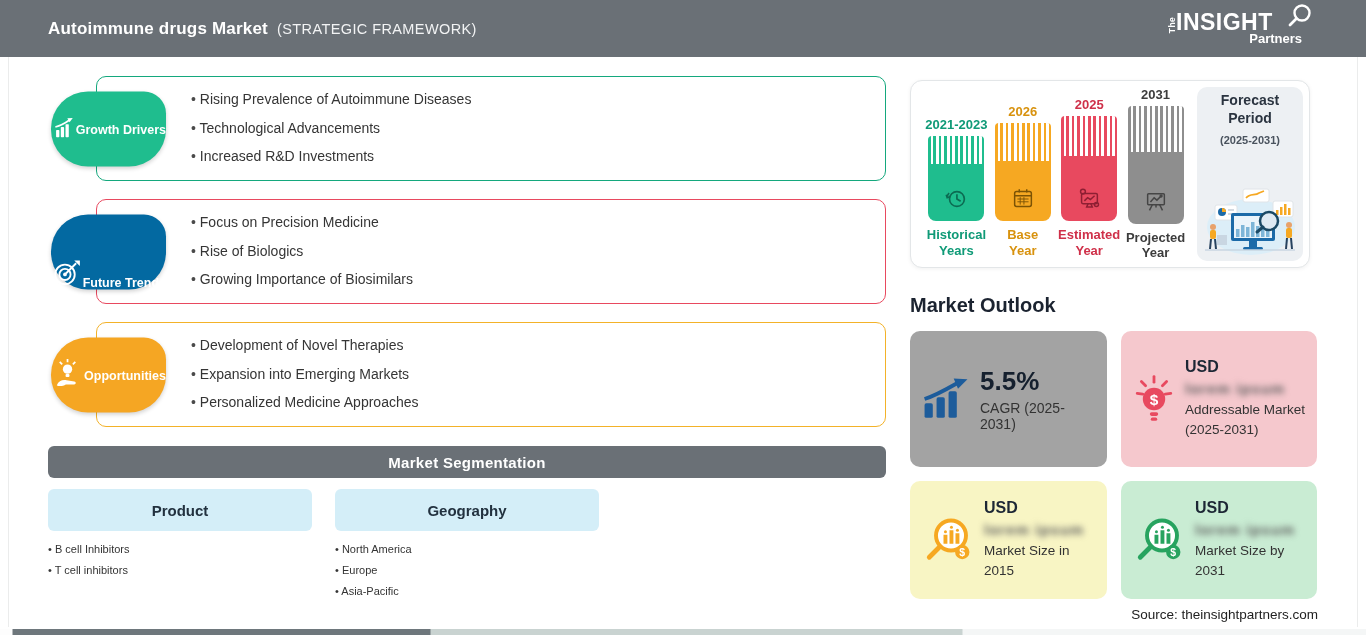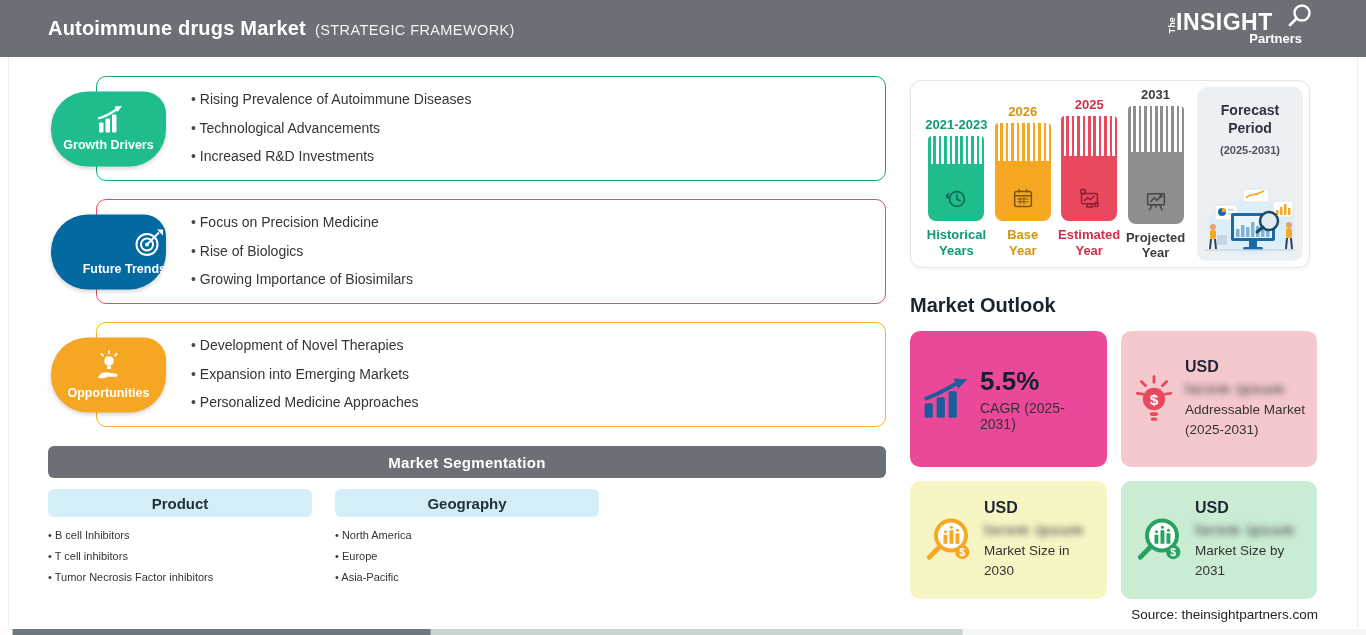--- a/index.html
+++ b/index.html
@@ -5,57 +5,57 @@
   * { margin:0; padding:0; box-sizing:border-box; }
   html,body { width:1366px; height:635px; overflow:hidden; background:#fff;
               font-family:"Liberation Sans","DejaVu Sans",sans-serif; }
   .page { position:relative; width:1366px; height:635px; background:#fff; }
   .edge-l,.edge-r { position:absolute; top:57px; bottom:8px; width:1px; background:#ebecec; }
   .edge-l { left:8px; } .edge-r { right:8px; }
 
   
   .header { position:absolute; top:0; left:0; right:0; height:57px; background:#6a7076;
             display:flex; align-items:center; justify-content:space-between; padding:0 58px 0 48px; }
-  .title { color:#fff; font-size:20px; font-weight:bold; letter-spacing:.2px; }
+  .title { color:#fff; font-size:17px; font-weight:bold; letter-spacing:.2px; }
   .subtitle { color:#f2f3f4; font-size:14.5px; margin-left:9px; letter-spacing:.4px; }
   .logo { position:relative; color:#fff; width:140px; height:44px; }
   .logo-the { position:absolute; left:-4px; top:13px; font-size:8.5px; font-weight:bold;
               transform:rotate(-90deg); letter-spacing:.5px; }
   .logo-insight { position:absolute; left:8px; top:2px; font-size:23px; font-weight:bold; letter-spacing:.5px; }
   .logo-lens { position:absolute; right:-5px; top:-4px; }
   .logo-partners { position:absolute; right:6px; top:24px; font-size:13px; font-weight:bold; }
 
   
   .left-col { position:absolute; left:48px; top:57px; width:838px; }
   .fw-box { position:relative; margin-left:48px; width:790px; height:105px; border-radius:10px;
             background:#fff; display:flex; flex-direction:column; justify-content:center;
             padding-left:94px; }
   .fw-box + .fw-box { margin-top:18px; }
   .fw-box:first-child { margin-top:19px; }
   .sec0 { border:1.5px solid #14a87d; }
   .sec1 { border:1.5px solid #e8495f; }
   .sec2 { border:1.5px solid #f3b229; }
   .badge { position:absolute; left:-46px; top:50%; transform:translateY(-50%);
            width:115px; height:75px; border-radius:37px 22px 37px 37px;
-           display:flex; flex-direction:column; align-items:center; justify-content:center;
+           display:flex; flex-direction:row; align-items:center; justify-content:center;
            box-shadow:0 2px 4px rgba(0,0,0,.18); }
   .sec0 .badge { background:#1fbd8e; }
   .sec1 .badge { background:#0369a1;align-items:flex-end; }
   .sec2 .badge { background:#f5a623; }
   .badge span { color:#fff; font-size:12.5px; font-weight:bold; margin-top:2px; white-space:nowrap; }
   .fw-list { list-style:none; display:flex; flex-direction:column; row-gap:13px; }
   .fw-list li { font-size:14px; color:#353535; line-height:1.1; }
   .fw-list li::before { content:"•  "; color:#4a4a4a; }
 
   
   .seg-bar { margin-top:19px; width:838px; height:32px; background:#6a7076; border-radius:6px;
              display:flex; align-items:center; justify-content:center; }
   .seg-bar span { color:#fff; font-size:15px; font-weight:bold; letter-spacing:.3px; }
   .seg-grid { margin-top:11px; display:grid; grid-template-columns:repeat(3,1fr); column-gap:23px; }
-  .seg-pill { height:28px; background:#d4eef8; border-radius:6px; display:flex; align-items:center;
+  .seg-pill { height:42px; background:#d4eef8; border-radius:6px; display:flex; align-items:center;
               justify-content:center; font-size:15px; font-weight:bold; color:#22313f; }
   .seg-list { list-style:none; margin-top:8px; }
   .seg-list li { font-size:11px; color:#343434; line-height:21px; }
   .seg-list li::before { content:"• "; }
 
   
   .right-col { position:absolute; left:910px; top:57px; width:408px; }
 
   .tl-card { margin-top:23px; width:400px; height:188px; background:#fff; border:1px solid #e3e6e8;
              border-radius:12px; box-shadow:0 1px 4px rgba(0,0,0,.06); display:flex; padding:6px; }
@@ -72,30 +72,30 @@
   .tlc0 .tl-bar { background:#1fbd8e; height:85px; }  .tlc0 .tl-bar::before { height:28px; }
   .tlc0 .tl-year,.tlc0 .tl-label { color:#0f9a77; }   .tlc0 .tl-icon { color:#0c6b52; }
   .tlc1 .tl-bar { background:#f6a822; height:98px; }  .tlc1 .tl-bar::before { height:38px; }
   .tlc1 .tl-year,.tlc1 .tl-label { color:#d8920e; }   .tlc1 .tl-icon { color:#7c5305; }
   .tlc2 .tl-bar { background:#e8495f; height:105px; } .tlc2 .tl-bar::before { height:40px; }
   .tlc2 .tl-year,.tlc2 .tl-label { color:#cf3049; }   .tlc2 .tl-icon { color:#8e1f33; }
   .tlc3 .tl-bar { background:#8e8e8e; height:130px; } .tlc3 .tl-bar::before { height:46px; }
   .tlc3 .tl-year,.tlc3 .tl-label { color:#3d3d3d; }   .tlc3 .tl-icon { color:#454545; }
 
   .tl-forecast { width:106px; margin-left:2px; background:#edf0f3; border-radius:10px;
-                 display:flex; flex-direction:column; align-items:center; padding-top:15px; }
+                 display:flex; flex-direction:column; align-items:center; padding-top:5px; }
   .tl-f-title { font-size:14px; font-weight:bold; color:#2b3440; text-align:center; line-height:1.25; width:70px; }
   .tl-f-range { font-size:11px; font-weight:bold; color:#4a535e; margin-top:7px; }
   .tl-illus { margin-top:auto; margin-bottom:4px; }
 
   .outlook-title { margin-top:26px; font-size:20px; font-weight:bold; color:#1b2330; }
   .cards { margin-top:14px; display:grid; grid-template-columns:197px 196px;
            grid-template-rows:136px 118px; gap:14px 14px; }
   .card { border-radius:10px; display:flex; align-items:center; padding:10px 10px 10px 12px; }
-  .card-blue  { background:#ec4899; }
+  .card-blue  { background:#a3a3a3; }
   .card-pink  { background:#f5c8cd; }
   .card-yellow{ background:#f8f5c4; }
   .card-green { background:#c9ecd3; }
   .card .icon-wrap { flex:0 0 auto; margin-right:10px; display:flex; align-items:center; }
   .card-value { font-size:26px; font-weight:bold; color:#15202e; }
   .card-sub { font-size:14px; color:#333; margin-top:3px; }
   .card-cur { font-size:16px; font-weight:bold; color:#1d2735; }
   .card-blur { font-size:15px; font-weight:bold; color:#5f5f5f; filter:blur(3px);
                letter-spacing:1px; margin:4px 0 3px; }
   .card-sub2 { font-size:13.5px; color:#333; line-height:1.5; }
@@ -186,21 +186,20 @@
     <div class="seg-bar">
       <span>Market Segmentation</span>
     </div>
 
     <div class="seg-grid">
       <div>
         <div class="seg-pill">Product</div>
         <ul class="seg-list">
           <li>B cell Inhibitors</li>
           <li>T cell inhibitors</li>
-          <li>Tumor Necrosis Factor inhibitors</li>
         </ul>
       </div>
       <div>
         <div class="seg-pill">Geography</div>
         <ul class="seg-list">
           <li>North America</li>
           <li>Europe</li>
           <li>Asia-Pacific</li>
         </ul>
       </div>
@@ -376,21 +375,21 @@
             <circle cx="19.3" cy="7.5" r="1" fill="#f6a822"></circle>
             <circle cx="23.3" cy="9.5" r="1" fill="#f6a822"></circle>
             <line x1="11.5" y1="20.5" x2="4.5" y2="27.5" stroke="#f6a822" stroke-width="3.2" stroke-linecap="round"></line>
             <circle cx="26.5" cy="24" r="4.8" fill="#f6a822"></circle>
             <text x="26.5" y="26.5" text-anchor="middle" font-size="7" font-weight="bold" fill="#fff">$</text>
           </svg>
         </div>
         <div>
           <div class="card-cur">USD</div>
           <div class="card-blur">lorem ipsum</div>
-          <div class="card-sub2">Market Size in 2030</div>
+          <div class="card-sub2">Market Size in 2015</div>
         </div>
       </div>
 
       <div class="card card-green">
         <div class="icon-wrap">
           <svg width="52" height="48" viewBox="0 0 34 32">
             <circle cx="19" cy="13" r="10" fill="#fff" stroke="#27a35f" stroke-width="2.6"></circle>
             <rect x="14" y="12.5" width="2.6" height="6" fill="#27a35f"></rect>
             <rect x="18" y="9.5" width="2.6" height="9" fill="#27a35f"></rect>
             <rect x="22" y="11.5" width="2.6" height="7" fill="#27a35f"></rect>

